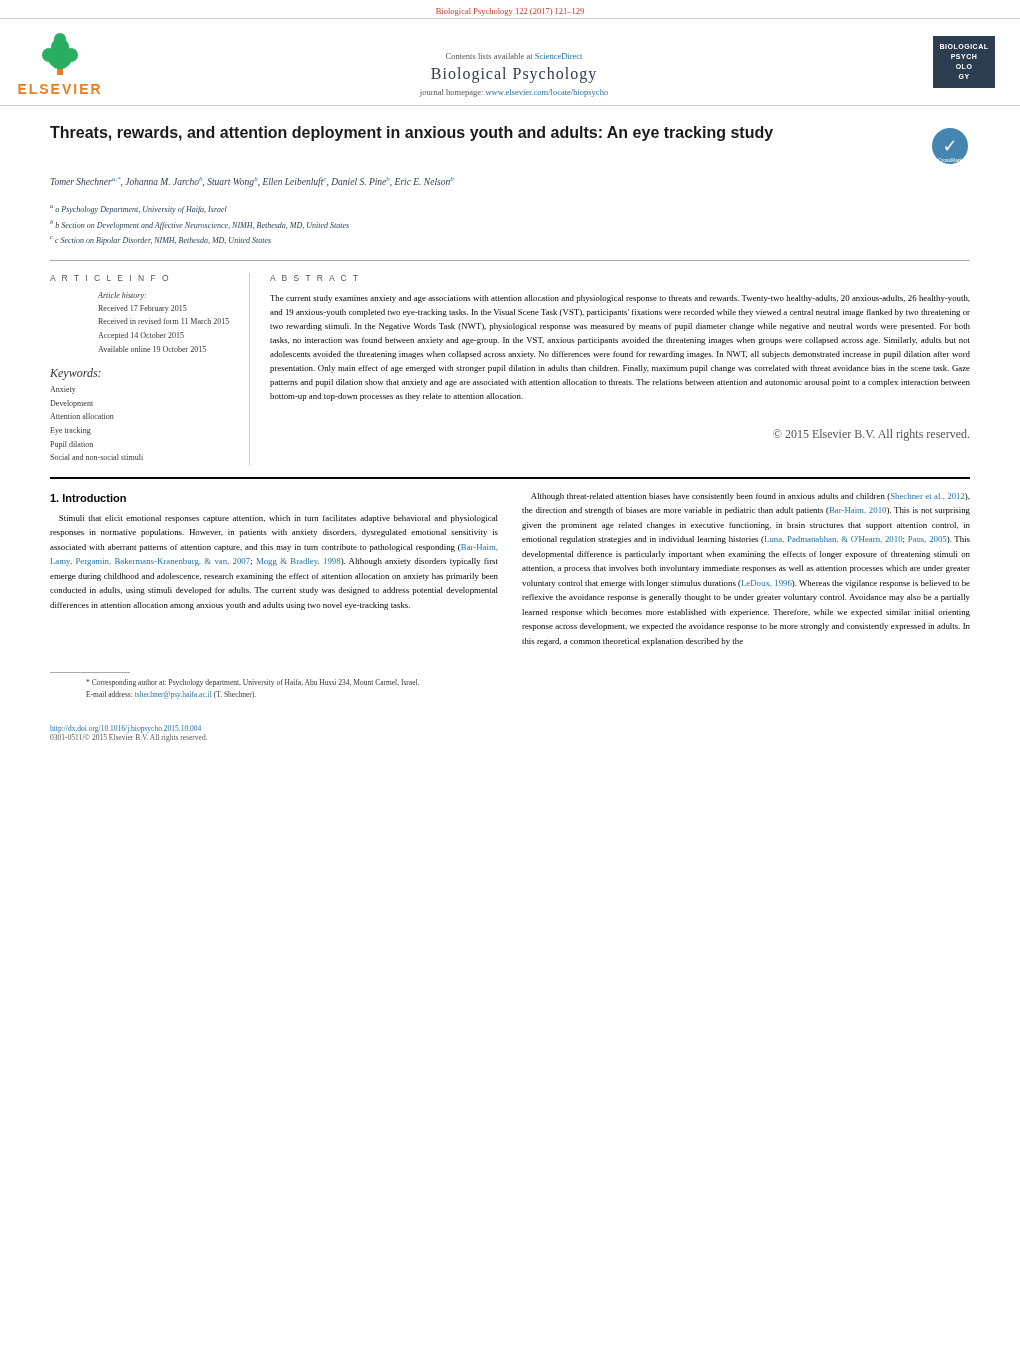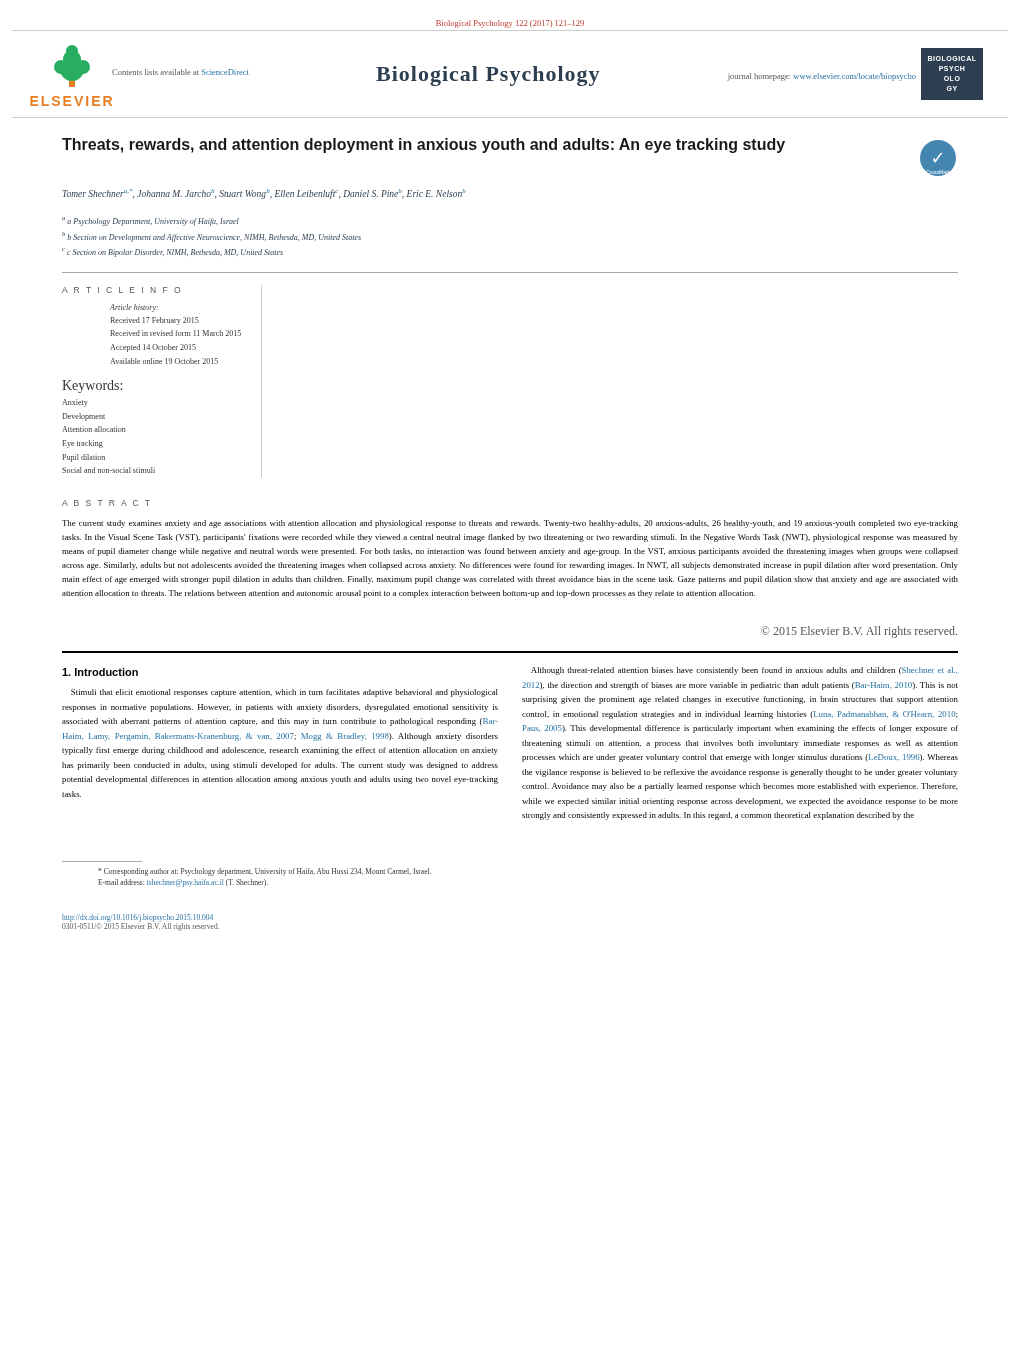--- a/index.html
+++ b/index.html
@@ -7,21 +7,21 @@
       background: #fff;
       font-family: 'Times New Roman', Times, serif;
       font-size: 9.5px;
       color: #000;
       width: 1020px;
       min-height: 1351px;
     }
 
     .page-wrapper {
       width: 1020px;
-      padding: 12px;
+      padding: 0;
       background: #fff;
     }
 
     
     .journal-top-bar {
       text-align: center;
       font-size: 8.5px;
       color: #c0392b;
       padding: 6px 0 2px 0;
       border-bottom: none;
@@ -55,41 +55,41 @@
       font-size: 14px;
       font-weight: bold;
       color: #e67e22;
       letter-spacing: 2px;
       margin-top: 2px;
     }
 
     .journal-center {
       flex: 1;
       display: flex;
-      flex-direction: row;
+      flex-direction: column;
       align-items: center;
-      justify-content: space-between;
+      justify-content: flex-end;
     }
 
     .sciencedirect-line {
       font-size: 8.5px;
       color: #555;
       margin-bottom: 4px;
     }
 
     .sciencedirect-line a {
       color: #2471a3;
       text-decoration: none;
     }
 
     .journal-title-main {
-      font-size: 22px;
+      font-size: 16px;
       font-family: 'Times New Roman', serif;
       color: #2c3e50;
-      font-weight: bold;
+      font-weight: normal;
       letter-spacing: 1px;
     }
 
     .homepage-line {
       font-size: 8.5px;
       color: #555;
       margin-top: 4px;
     }
 
     .homepage-line a {
@@ -175,21 +175,20 @@
       border: none;
       border-top: 1px solid #aaa;
       margin: 12px 0;
     }
 
     
     .two-column-section {
       display: flex;
       gap: 20px;
       margin-bottom: 12px;
-      flex-direction: column;
     }
 
     .article-info-col {
       width: 200px;
       flex-shrink: 0;
       border-right: 1px solid #ccc;
       padding-right: 16px;
     }
 
     .col-header {
@@ -218,21 +217,22 @@
       font-size: 8px;
       color: #333;
       line-height: 1.7;
     }
 
     .keywords-section {
       margin-top: 8px;
     }
 
     .keywords-title {
-      font-size: 14px;
+      font-size: 12px;
+      font-style: italic;
       color: #333;
       margin-bottom: 2px;
     }
 
     .keyword-item {
       font-size: 8px;
       color: #333;
       line-height: 1.7;
     }
 

